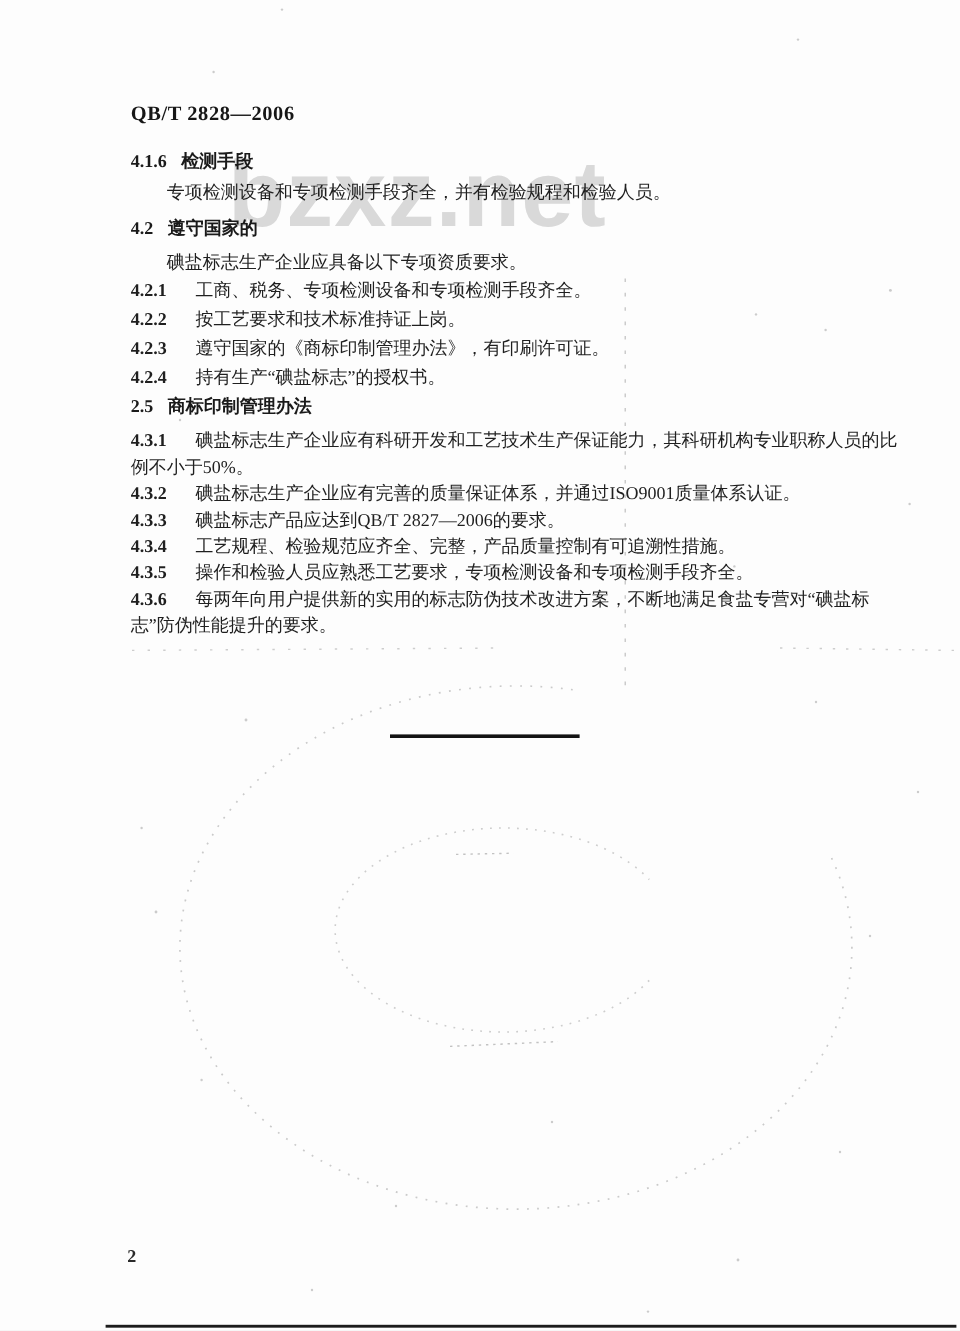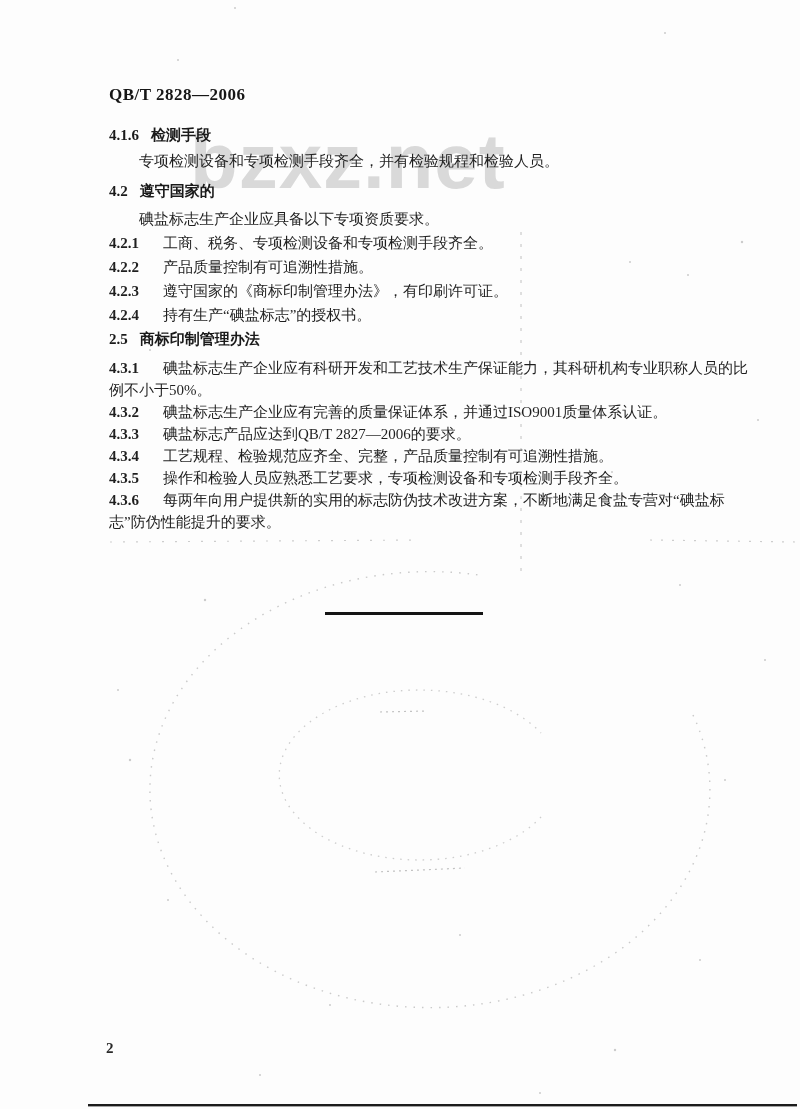--- a/index.html
+++ b/index.html
@@ -109,21 +109,21 @@
     <div class="clause-heading h-42">
       <span class="num">4.2</span><span>遵守国家的</span>
     </div>
 
     <p class="para">碘盐标志生产企业应具备以下专项资质要求。</p>
 
     <p class="item">
       <span class="num">4.2.1</span><span>工商、税务、专项检测设备和专项检测手段齐全。</span>
     </p>
     <p class="item">
-      <span class="num">4.2.2</span><span>产品质量控制有可追溯性措施。</span>
+      <span class="num">4.2.2</span><span>按工艺要求和技术标准持证上岗。</span>
     </p>
     <p class="item">
       <span class="num">4.2.3</span><span>遵守国家的《商标印制管理办法》，有印刷许可证。</span>
     </p>
     <p class="item">
       <span class="num">4.2.4</span><span>持有生产“碘盐标志”的授权书。</span>
     </p>
 
     <div class="clause-heading h-43">
       <span class="num">2.5</span><span>商标印制管理办法</span>

